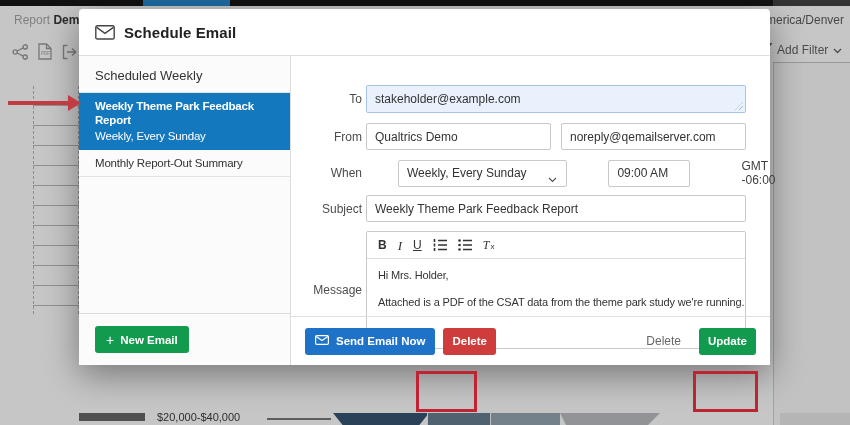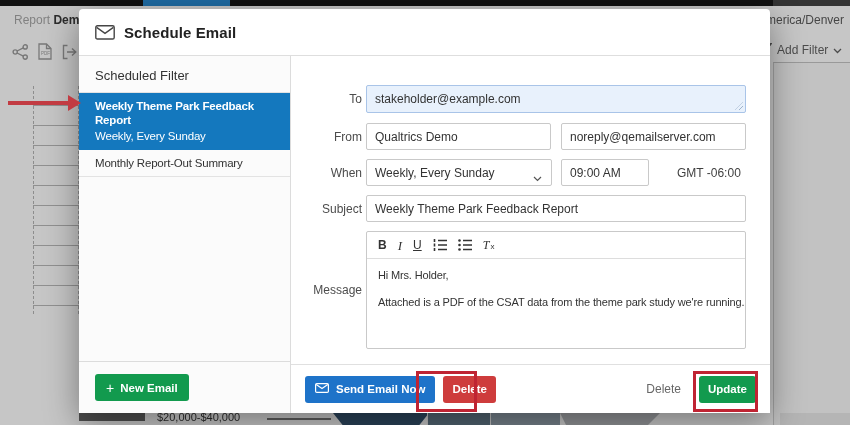--- a/index.html
+++ b/index.html
@@ -32,21 +32,21 @@
   .frag-dark-left { left:79px; width:66px; height:8px; background:#5a5a5a; }
   .frag-navy { left:333px; width:96px; background:#2c4a66; clip-path:polygon(0 0,100% 0,90% 100%,10% 100%); }
   .frag-slate { left:427px; width:63px; background:#5c7383; border-left:1px solid #e8e8e8; }
   .frag-lightslate { left:490px; width:70px; background:#8b9aa6; border-left:1px solid #e8e8e8; }
   .frag-gray { left:560px; width:100px; background:#aeb1b5; clip-path:polygon(0 0,100% 0,88% 100%,6% 100%); }
   .frag-right-light { left:780px; width:70px; background:#dcdcdc; }
   .dim { position:absolute; inset:0; background:rgba(38,38,38,0.21); }
 
   
   .modal {
-    position:absolute; left:79px; top:9px; width:691px; height:404px;
+    position:absolute; left:79px; top:9px; width:691px; height:356px;
     background:#ffffff; border-radius:4px; box-shadow:0 10px 34px rgba(0,0,0,0.4);
     display:flex; flex-direction:column;
   }
   .modal-header { height:47px; flex:0 0 47px; display:flex; align-items:center; padding-left:16px; border-bottom:1px solid #dedede; }
   .modal-header .env { margin-right:9px; display:flex; }
   .modal-title { font-size:15px; font-weight:700; color:#222; letter-spacing:.1px; }
   .modal-body { flex:1; display:flex; min-height:0; }
 
   
   .sidebar { width:212px; flex:0 0 212px; background:#fbfbfb; border-right:1px solid #dcdcdc; display:flex; flex-direction:column; position:relative; }
@@ -71,21 +71,21 @@
            display:flex; align-items:center; padding:0 8px; height:27px; }
   .to-area { position:relative; width:380px; height:28px; background:#e8f1fc; border:1px solid #a9c4e8; border-radius:2px;
              font-size:12px; color:#333; display:flex; align-items:center; padding:0 8px; }
   .resize-handle { position:absolute; right:2px; bottom:2px; width:8px; height:8px;
                    background:repeating-linear-gradient(135deg, transparent 0 2px, #9fb4cc 2px 3px); clip-path:polygon(100% 0,100% 100%,0 100%); }
   .w-full { width:380px; }
   .w-half { width:185px; }
   .select-field { position:relative; }
   .select-field .chev { position:absolute; right:9px; top:11px; }
   .time-field { width:88px; margin-left:9px; }
-  .gmt { margin-left:28px; font-size:12px; color:#3f3f3f; }
+  .gmt { margin-left:20px; font-size:12px; color:#3f3f3f; }
   .msg-box { width:380px; height:118px; border:1px solid #c9c9c9; border-radius:2px; display:flex; flex-direction:column; }
   .msg-toolbar { height:27px; flex:0 0 27px; border-bottom:1px solid #ddd; display:flex; align-items:center; padding:0 11px; gap:11px; }
   .tb { font-size:12px; color:#333; cursor:pointer; line-height:1; display:flex; align-items:flex-end; }
   .tb-bold { font-weight:700; }
   .tb-italic { font-style:italic; font-family:"Liberation Serif", serif; font-size:13px; }
   .tb-underline { text-decoration:underline; }
   .tb-clear .t { font-size:12px; font-style:italic; font-family:"Liberation Serif", serif; }
   .tb-clear .x { font-size:8px; margin-left:1px; }
   .msg-body { padding:9px 11px; font-size:11px; letter-spacing:-0.15px; color:#333; line-height:14px; }
   .msg-line2 { margin-top:13px; white-space:nowrap; }
@@ -189,21 +189,21 @@
               <path d="M1.6 2.4 L10 8.4 L18.4 2.4"></path>
             </g>
           </svg>
       </span>
       <span class="modal-title">Schedule Email</span>
     </div>
 
     <div class="modal-body">
 
       <div class="sidebar">
-        <div class="sidebar-title">Scheduled Filter</div>
+        <div class="sidebar-title">Scheduled Weekly</div>
 
         <div class="email-item selected">
           <div class="nm">Weekly Theme Park Feedback Report</div>
           <div class="sch">Weekly, Every Sunday</div>
         </div>
         <div class="email-item">
           <div class="nm">Monthly Report-Out Summary</div>
         </div>
 
         <div class="sidebar-footer">
@@ -227,21 +227,21 @@
         <div class="frow" style="top:67px;">
           <div class="flabel">From</div>
           <div class="field w-half">
               <span>Qualtrics Demo</span>
             </div>
           <div class="field w-half" style="margin-left:10px;">
               <span>noreply@qemailserver.com</span>
             </div>
         </div>
 
-        <div class="frow" style="top:103px;">
+        <div class="frow" style="top:103px;gap:32px;">
           <div class="flabel">When</div>
           <div class="field w-half select-field" style="width:186px;">
             <span>Weekly, Every Sunday</span>
             <span class="chev">
               <svg width="9" height="6" viewBox="0 0 9 6">
                   <path d="M1 1 L4.5 4.5 L8 1" fill="none" stroke="#555" stroke-width="1.2"></path>
                 </svg>
             </span>
           </div>
           <div class="field time-field">

